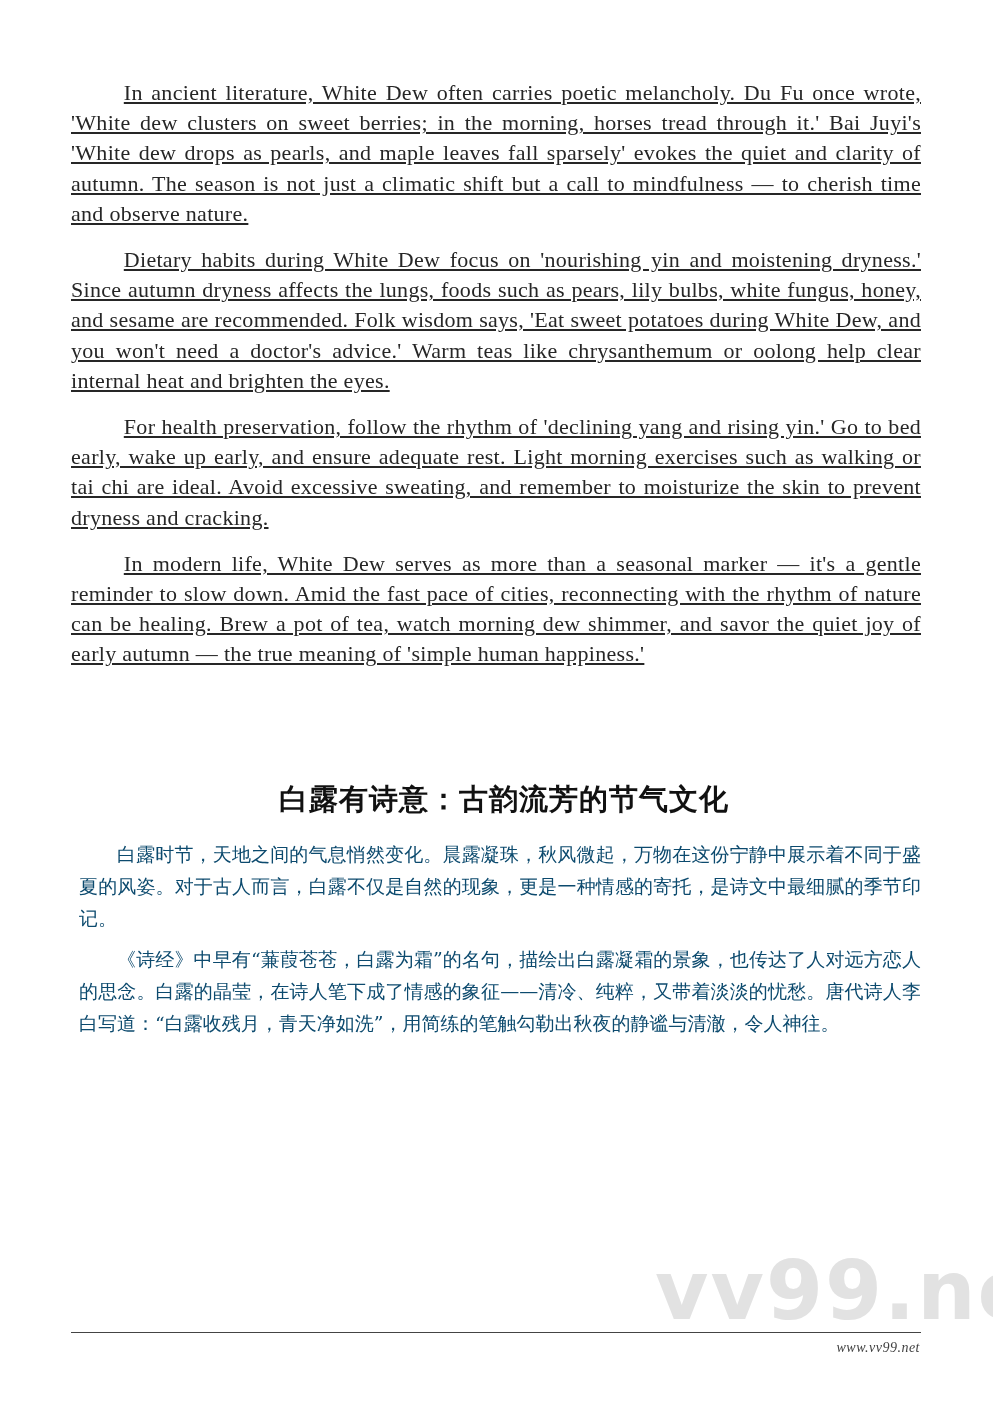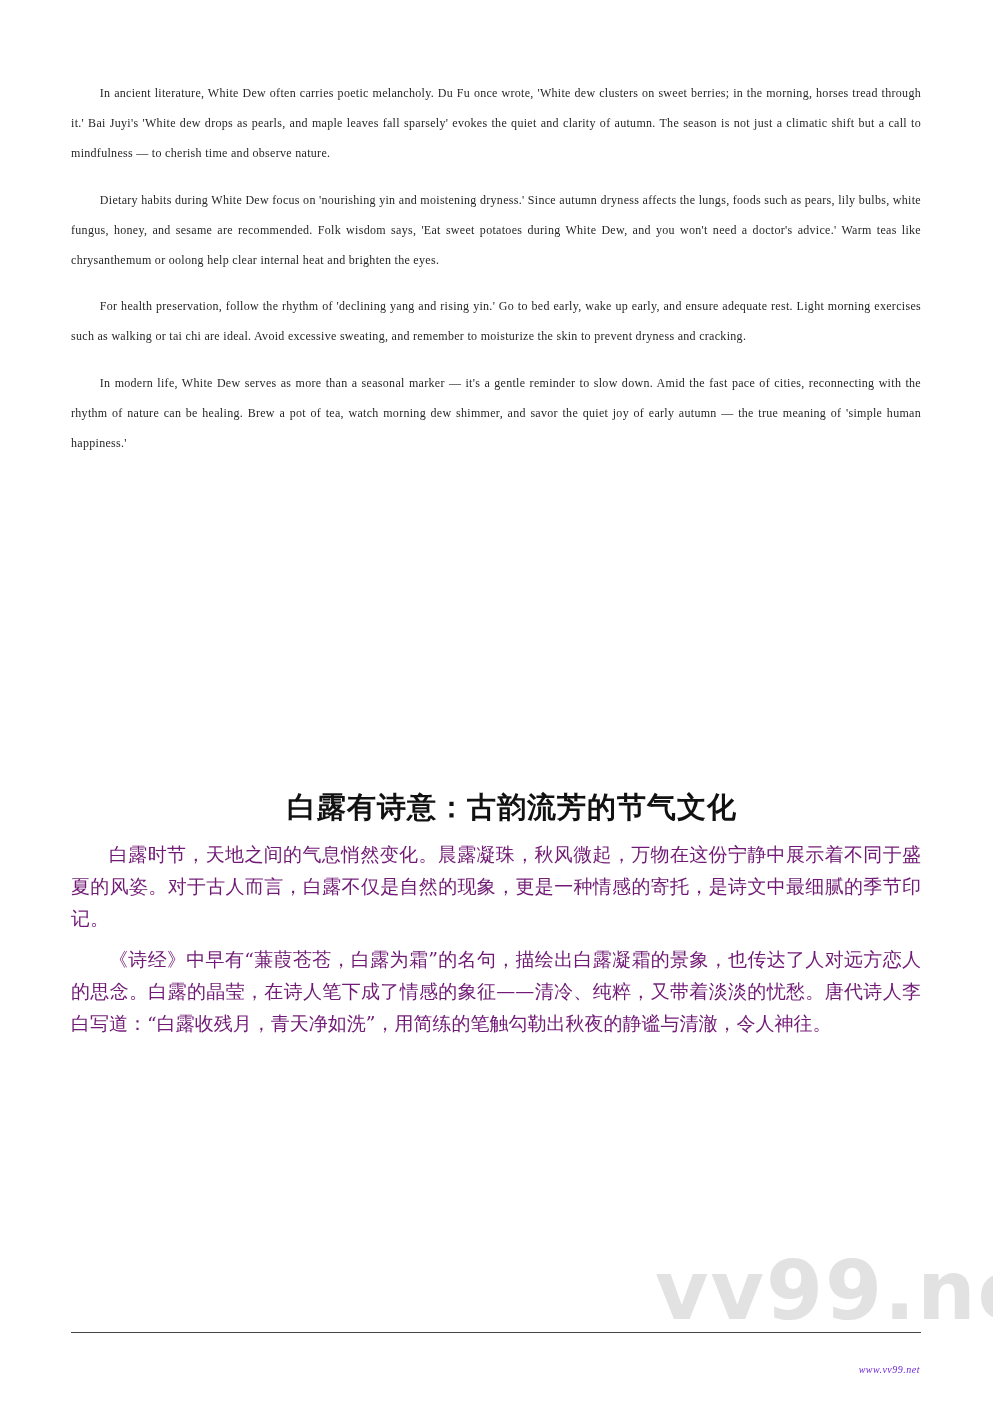--- a/index.html
+++ b/index.html
@@ -21,55 +21,56 @@
     width: 850px;
   }
   .en-section {
     position: absolute;
     left: 0;
     top: 78px;
     width: 850px;
   }
   .en-para {
     font-family: "Liberation Serif", "DejaVu Serif", serif;
-    font-size: 12px;
+    font-size: 22px;
     line-height: 30.2px;
     text-align: justify;
     text-indent: 2.4em;
     margin: 0 0 16px 0;
     letter-spacing: 0.3px;
     color: #262626;
+    text-decoration: underline;
   }
   .zh-title {
     position: absolute;
     left: 0;
     top: 772px;
     width: 850px;
     text-align: center;
     font-family: "DejaVu Sans", "Liberation Sans", sans-serif;
     font-size: 29px;
     font-weight: bold;
     color: #111111;
-    margin: 16px;
+    margin: 8px;
     letter-spacing: 1px;
   }
   .zh-section {
     position: absolute;
     left: 0;
     top: 838px;
     width: 850px;
   }
   .zh-para {
     font-family: "DejaVu Serif", "Liberation Serif", serif;
     font-size: 19px;
     line-height: 32px;
     text-align: justify;
     text-indent: 2em;
-    margin: 0 0 9px 0;
-    color: #701a75;
+    margin: 0 0 9px 8px;
+    color: #0c4a6e;
   }
   .watermark {
     position: absolute;
     left: 655px;
     top: 1250px;
     font-family: "DejaVu Sans", "Liberation Sans", sans-serif;
     font-weight: bold;
     font-size: 82px;
     line-height: 82px;
     color: #e2e2e2;
@@ -85,24 +86,23 @@
     width: 850px;
     height: 0;
     border-top: 1.5px solid #444444;
   }
   .footer-url {
     position: absolute;
     right: 73px;
     top: 1340px;
     font-family: "Liberation Serif", "DejaVu Serif", serif;
     font-style: italic;
-    font-size: 10px;
-    color: #6d28d9;
+    font-size: 14px;
+    color: #404040;
     letter-spacing: 0.5px;
-    margin-top: 24px;
   }
 </style>
 </head>
 <body>
 
 <div class="watermark">vv99.net</div>
 
 <div class="page content-layer">
 
   <div class="en-section">

